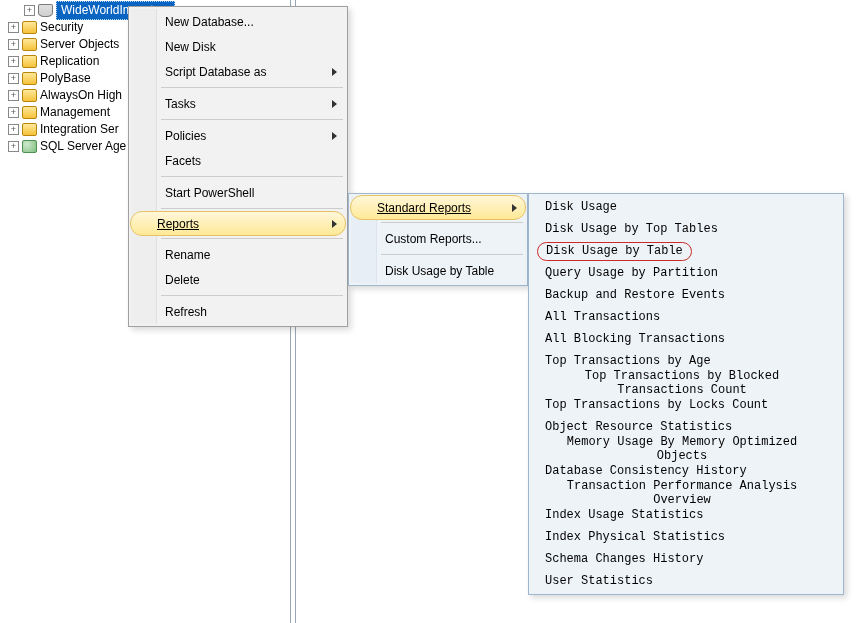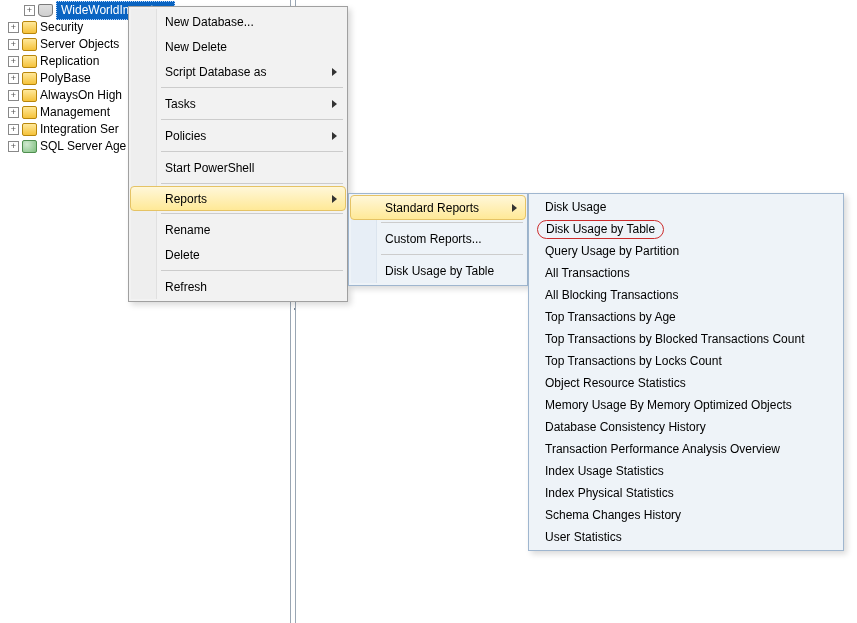--- a/index.html
+++ b/index.html
@@ -99,24 +99,25 @@
     display:flex;
     align-items:center;
     padding-left:34px;
     padding-right:22px;
     color:#000;
     z-index:1;
   }
   .menu-item.hover {
     background: linear-gradient(#fff7d9,#ffe997);
     border:1px solid #e5c365;
-    border-radius:4px;
+    border-radius:12px;
     margin:-1px;
-    padding-left:34px;
+    padding-left:26px;
     padding-right:21px;
+    text-decoration:underline;
   }
   .menu-item .arrow {
     position:absolute; right:8px; top:50%; transform:translateY(-50%);
     width:0;height:0;
     border-top:4px solid transparent;
     border-bottom:4px solid transparent;
     border-left:5px solid #333;
   }
   .menu-sep{
     height:1px;
@@ -125,20 +126,21 @@
     position:relative; z-index:1;
   }
   
   .report-menu {
     background:#eef3f8;
     border:1px solid #9fb6cf;
   }
   .report-menu .menu-item{
     height:22px;
     padding-left:14px;
+    font-family:Liberation Mono, monospace;
   }
   .circled{
     border:1.6px solid #cc2b2b;
     border-radius:12px;
     padding:0 8px;
     margin-left:-8px;
     height:19px; display:inline-flex; align-items:center;
   }
   
   .mid-menu{
@@ -214,35 +216,38 @@
 
 <div class="splitter"></div>
 
 <div class="menu" id="ctx" style="left:128px; top:6px; width:220px;">
   <div class="gutter"></div>
   <div id="ctx-items">
       <div class="menu-item">
         <span>New Database...</span>
       </div>
       <div class="menu-item">
-        <span>New Delete</span>
+        <span>New Disk</span>
       </div>
       <div class="menu-item">
         <span>Script Database as</span>
         <span class="arrow"></span>
       </div>
       <div class="menu-sep"></div>
       <div class="menu-item">
         <span>Tasks</span>
         <span class="arrow"></span>
       </div>
       <div class="menu-sep"></div>
       <div class="menu-item">
         <span>Policies</span>
         <span class="arrow"></span>
+      </div>
+      <div class="menu-item">
+        <span>Facets</span>
       </div>
       <div class="menu-sep"></div>
       <div class="menu-item">
         <span>Start PowerShell</span>
       </div>
       <div class="menu-sep"></div>
       <div class="menu-item hover">
         <span>Reports</span>
         <span class="arrow"></span>
       </div>
@@ -277,24 +282,30 @@
       </div>
     </div>
 </div>
 
 <div class="menu report-menu" id="std" style="left:528px; top:193px; width:316px;">
   <div id="std-items">
       <div class="menu-item">
         <span>Disk Usage</span>
       </div>
       <div class="menu-item">
+        <span>Disk Usage by Top Tables</span>
+      </div>
+      <div class="menu-item">
         <span class="circled">Disk Usage by Table</span>
       </div>
       <div class="menu-item">
         <span>Query Usage by Partition</span>
+      </div>
+      <div class="menu-item">
+        <span>Backup and Restore Events</span>
       </div>
       <div class="menu-item">
         <span>All Transactions</span>
       </div>
       <div class="menu-item">
         <span>All Blocking Transactions</span>
       </div>
       <div class="menu-item">
         <span>Top Transactions by Age</span>
       </div>

